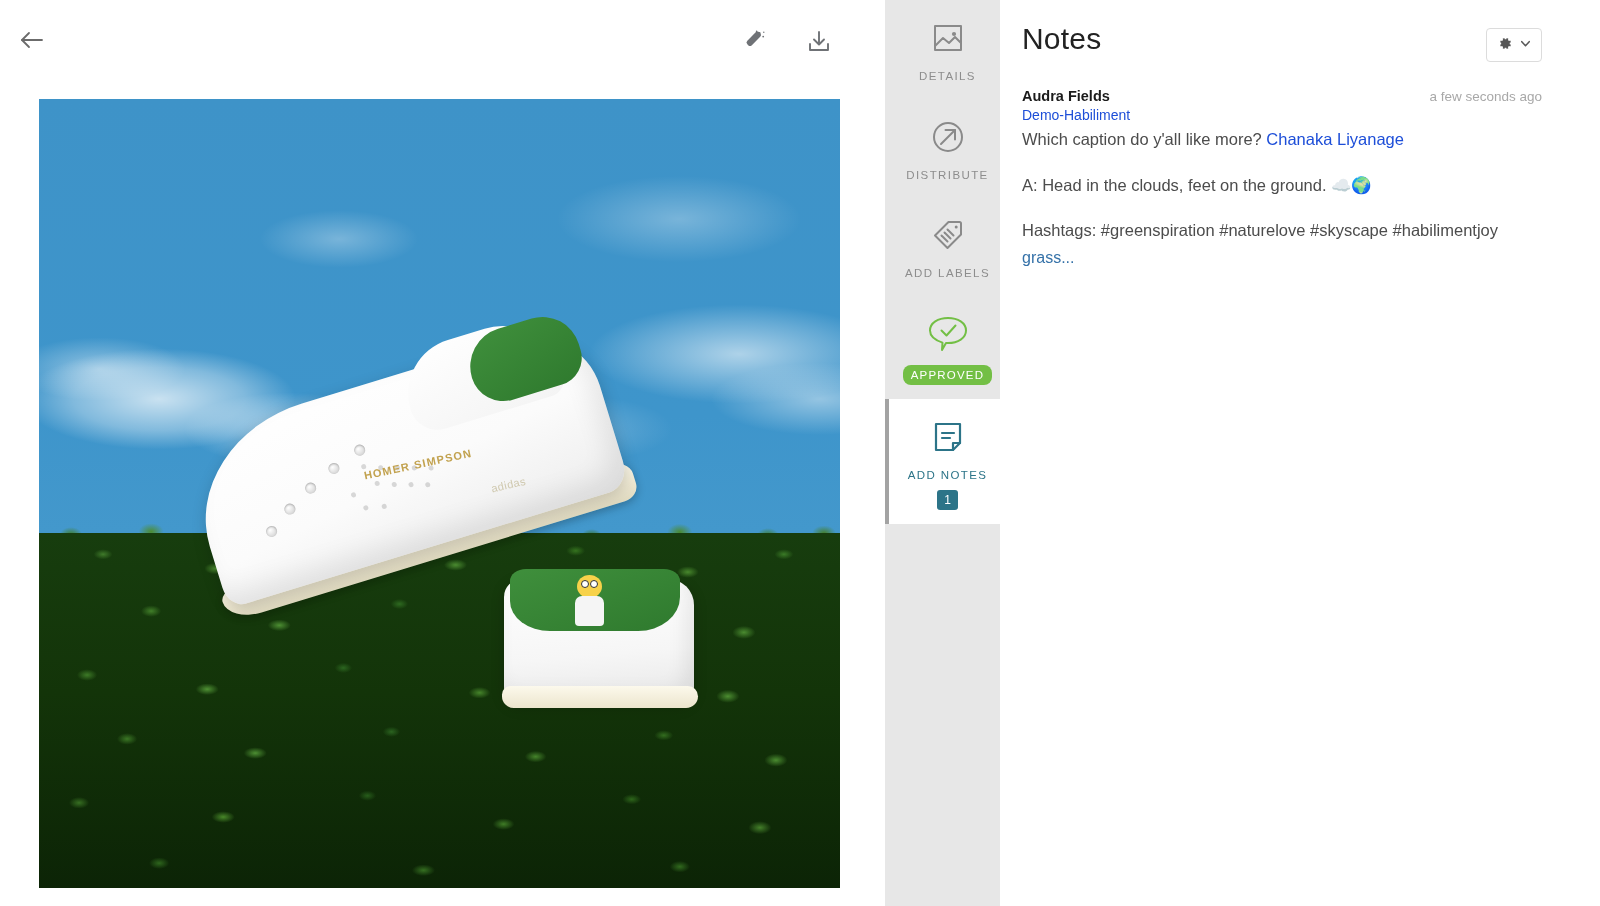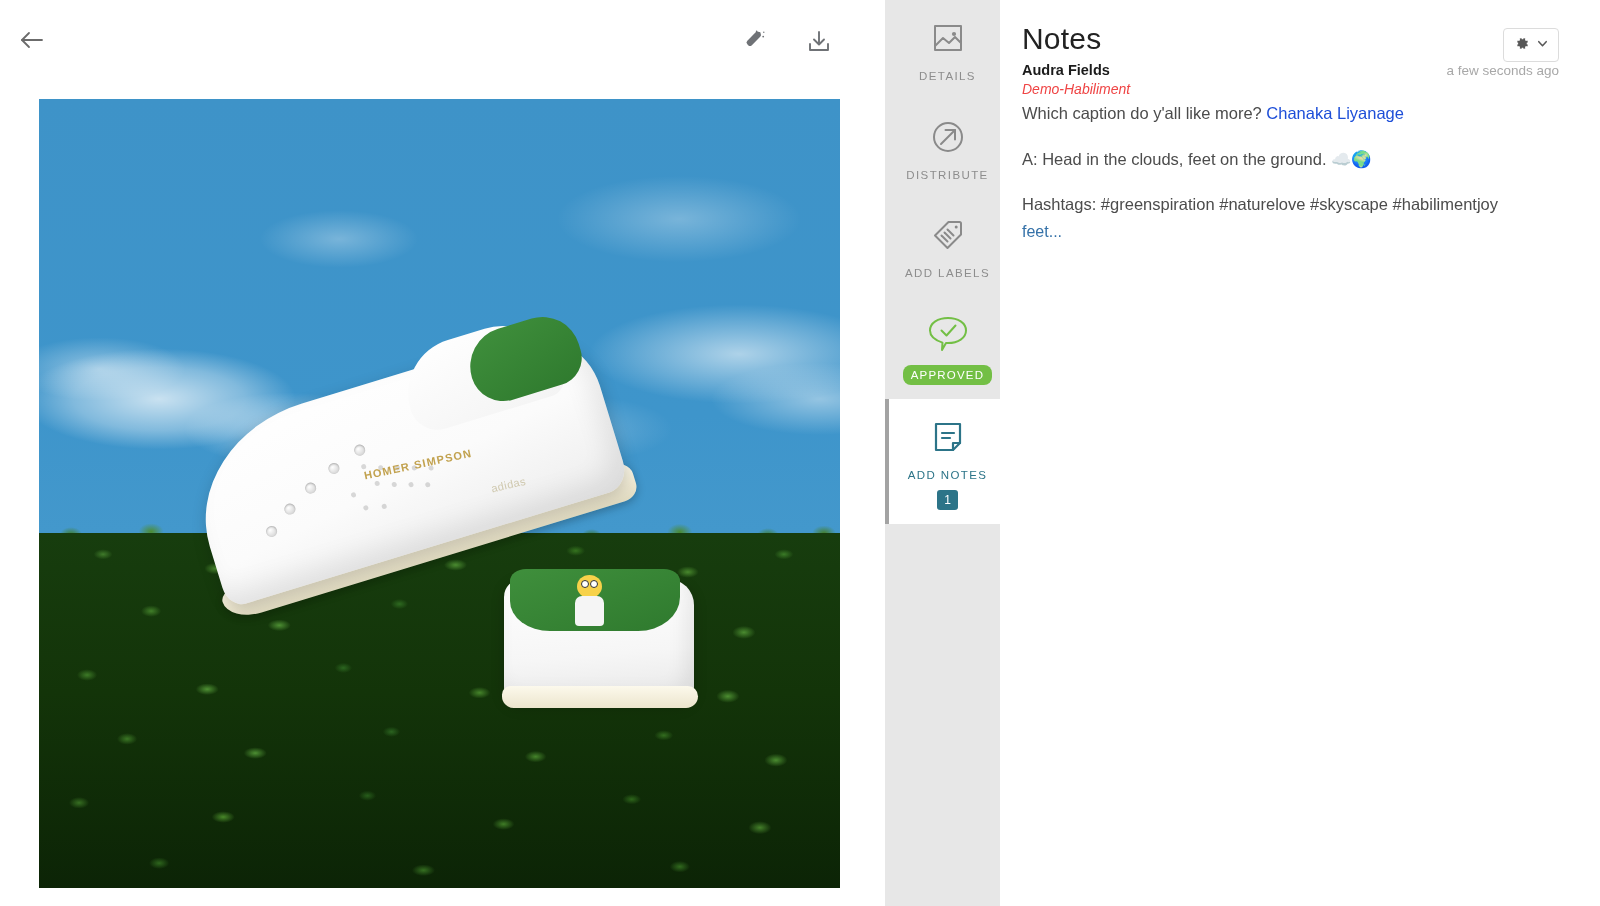--- a/index.html
+++ b/index.html
@@ -221,35 +221,35 @@
     margin-top: 6px; background: #2c7488; color: #ffffff;
     font-size: 12px; min-width: 21px; height: 20px;
     display: flex; align-items: center; justify-content: center;
     border-radius: 3px; padding: 0 5px;
   }
   .side-fill { flex: 1 1 auto; background: #e7e7e7; }
 
   
   .notes {
     flex: 1 1 auto; height: 798px; background: #ffffff;
-    padding: 22px 41px 0 22px; position: relative;
+    padding: 22px 58px 0 22px; position: relative;
   }
   .notes-head { display: flex; align-items: flex-start; justify-content: space-between; }
   .notes-title {
     font-size: 30px; color: #222222; font-weight: normal; letter-spacing: .2px;
   }
   .gear-btn {
     display: flex; align-items: center; gap: 6px;
     border: 1px solid #dcdcdc; border-radius: 4px;
     padding: 6px 9px; background: #fff; cursor: pointer; margin-top: 6px;
   }
-  .note-meta { display: flex; align-items: baseline; justify-content: space-between; }
+  .note-meta { display: flex; align-items: baseline; justify-content: space-between; margin-top: 26px; }
   .note-author { font-size: 14.5px; font-weight: bold; color: #1b1b1b; }
   .note-time { font-size: 13.5px; color: #a8a8a8; }
-  .note-sub { font-size: 14px; color: #ef4444; margin-top: 3px; font-style: italic; }
+  .note-sub { font-size: 14px; color: #1d4ed8; margin-top: 3px; }
   .note-body { font-size: 16.5px; color: #4c4c4c; line-height: 1.55; margin-top: 4px; max-width: 545px; }
   .mention { color: #1d4ed8; }
   .note-p { margin-top: 0; }
   .note-gap { height: 20px; }
   .note-less { color: #3471a8; font-size: 16px; margin-top: 2px; cursor: pointer; }
 </style>
 </head>
 <body>
 
 <div class="app">
@@ -429,18 +429,18 @@
       <div class="note-sub">Demo-Habiliment</div>
 
       <div class="note-body">
         <div class="note-p">
           <span>Which caption do y'all like more? </span><span class="mention">Chanaka Liyanage</span>
         </div>
         <div class="note-gap"></div>
         <div class="note-p">A: Head in the clouds, feet on the ground. ☁️🌍</div>
         <div class="note-gap"></div>
         <div class="note-p">Hashtags: #greenspiration #naturelove #skyscape #habilimentjoy</div>
-        <div class="note-less">feet...</div>
+        <div class="note-less">grass...</div>
       </div>
     </div>
 
   </div>
 </div>
 
 </body></html>

